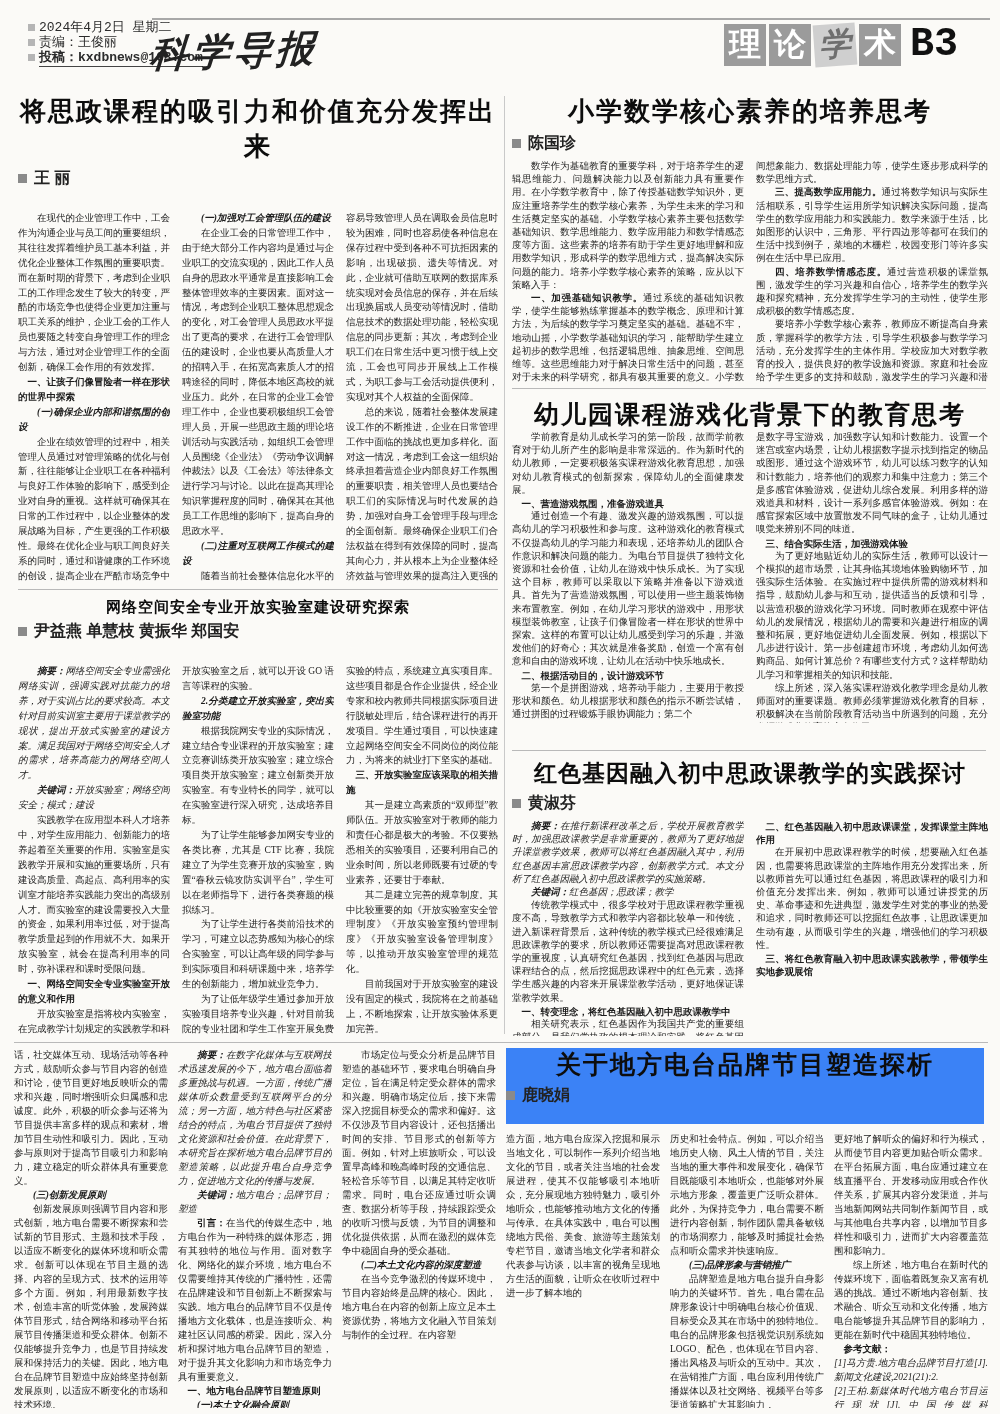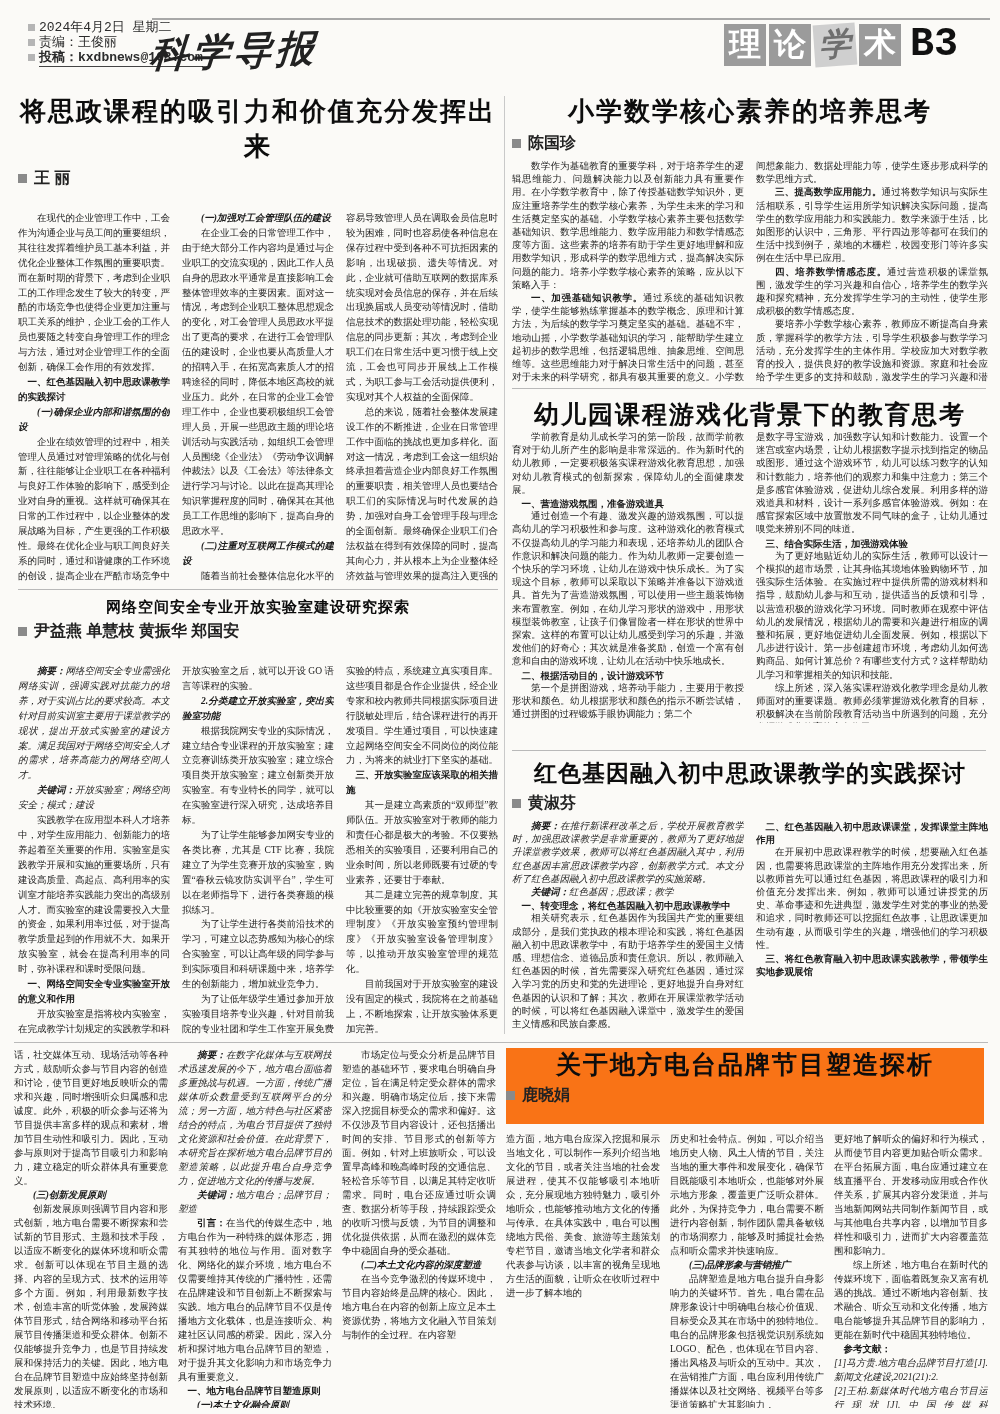--- a/index.html
+++ b/index.html
@@ -47,21 +47,21 @@
   #a0 .cols,#a3 .cols{font-size:9.5px;line-height:14.9px;margin-top:22px;}
   #a1 .cols,#a2 .cols,#a4 .cols{font-size:9.5px;line-height:13.2px;}
   #a5 .cols{font-size:9.5px;line-height:14px;}
   #a0 .art-title,#a1 .art-title{font-size:26px;}
   #a2 .art-title{font-size:25px;}
   #a3 .art-title{font-size:15px;letter-spacing:1px;}
   #a4 .art-title{font-size:23px;letter-spacing:1px;}
   #a5-head .art-title{font-size:25px;}
   
   #a5{padding:0;}
-  #a5-head{position:absolute;top:0;left:492px;right:4px;height:76px;z-index:2;background:#f97316;}
+  #a5-head{position:absolute;top:0;left:492px;right:4px;height:76px;z-index:2;background:#3b82f6;}
   #a5 .col{padding-top:0;}
   #a5 .cols .col:nth-child(n+4){padding-top:84px;}
 </style>
 </head>
 <body>
 
 <div class="hdr-rule"></div>
 
 <div class="date-block">
   <div><span class="sq"></span><span>2024年4月2日 星期二</span></div>
@@ -84,21 +84,21 @@
 <div class="hline" style="left:512px;right:14px;top:750px;"></div>
 <div class="hline" style="left:18px;width:480px;top:589px;"></div>
 <div class="hline" style="left:14px;right:12px;top:1042px;"></div>
 
 <div class="article" id="a0" style="left:18px;top:94px;width:480px;height:492px;">
   <div class="art-title">将思政课程的吸引力和价值充分发挥出来</div>
   <div class="byline"><span class="sq"></span><span>王 丽</span></div>
   <div class="cols g10" style="height:430px;">
       <div class="col">
         <p class="p">在现代的企业管理工作中，工会作为沟通企业与员工间的重要组织，其往往发挥着维护员工基本利益，并优化企业整体工作氛围的重要职责。而在新时期的背景下，考虑到企业职工的工作理念发生了较大的转变，严酷的市场竞争也使得企业更加注重与职工关系的维护，企业工会的工作人员也要随之转变自身管理工作的理念与方法，通过对企业管理工作的全面创新，确保工会作用的有效发挥。</p>
-        <p class="h">一、红色基因融入初中思政课教学的实践探讨</p>
+        <p class="h">一、让孩子们像冒险者一样在形状的世界中探索</p>
         <p class="h2">(一)确保企业内部和谐氛围的创设</p>
         <p class="p">企业在绩效管理的过程中，相关管理人员通过对管理策略的优化与创新，往往能够让企业职工在各种福利与良好工作体验的影响下，感受到企业对自身的重视。这样就可确保其在日常的工作过程中，以企业整体的发展战略为目标，产生更强的工作积极性。最终在优化企业与职工间良好关系的同时，通过和谐健康的工作环境的创设，提高企业在严酷市场竞争中的优势。</p>
         <p class="h2">(二)确保企业整体生产力的有效提高</p>
         <p class="p">在企业的发展过程中，广大职工的知识储备与工作能力作为直接影响企业整体生产力的重要因素，对其的培养已成为保障员工与管理工作优化中的重要途径之一。</p>
       </div>
       <div class="col">
         <p class="h2">(一)加强对工会管理队伍的建设</p>
         <p class="p">在企业工会的日常管理工作中，由于绝大部分工作内容均是通过与企业职工的交流实现的，因此工作人员自身的思政水平通常是直接影响工会整体管理效率的主要因素。面对这一情况，考虑到企业职工整体思想观念的变化，对工会管理人员思政水平提出了更高的要求，在进行工会管理队伍的建设时，企业也要从高质量人才的招聘入手，在拓宽高素质人才的招聘途径的同时，降低本地区高校的就业压力。此外，在日常的企业工会管理工作中，企业也要积极组织工会管理人员，开展一些思政主题的理论培训活动与实践活动，如组织工会管理人员围绕《企业法》《劳动争议调解仲裁法》以及《工会法》等法律条文进行学习与讨论。以此在提高其理论知识掌握程度的同时，确保其在其他员工工作思维的影响下，提高自身的思政水平。</p>
         <p class="h2">(二)注重对互联网工作模式的建设</p>
         <p class="p">随着当前社会整体信息化水平的不断提高，其具有的信息传输优势不仅可以确保企业工会整体工作效率的有效提高，同时也可通过线上服务平台的建设，实现对工会服务水平的提升。比如在以往的企业工会管理工作中，纸质化的会员信息管理模式</p>
@@ -127,21 +127,21 @@
       </div>
     </div>
 </div>
 
 <div class="article" id="a2" style="left:512px;top:398px;width:476px;height:348px;">
   <div class="art-title">幼儿园课程游戏化背景下的教育思考</div>
   <div class="cols g10" style="height:292px;">
       <div class="col">
         <p class="p">学前教育是幼儿成长学习的第一阶段，故而学前教育对于幼儿所产生的影响是非常深远的。作为新时代的幼儿教师，一定要积极落实课程游戏化教育思想，加强对幼儿教育模式的创新探索，保障幼儿的全面健康发展。</p>
         <p class="h">一、营造游戏氛围，准备游戏道具</p>
-        <p class="p">通过创造一个有趣、激发兴趣的游戏氛围，可以提高幼儿的学习积极性和参与度。这种游戏化的教育模式不仅提高幼儿的学习能力和表现，还培养幼儿的团队合作意识和解决问题的能力。作为幼儿教师一定要创造一个快乐的学习环境，让幼儿在游戏中快乐成长。为了实现这个目标，教师可以采取以下策略并准备以下游戏道具。首先为了营造游戏氛围，可以使用一些主题装饰物来布置教室。例如，在幼儿学习形状的游戏中，用形状模型装饰教室，让孩子们像冒险者一样在形状的世界中探索。这样的布置可以让幼儿感受到学习的乐趣，并激发他们的好奇心；其次就是准备奖励，创造一个富有创意和自由的游戏环境，让幼儿在活动中快乐地成长。</p>
+        <p class="p">通过创造一个有趣、激发兴趣的游戏氛围，可以提高幼儿的学习积极性和参与度。这种游戏化的教育模式不仅提高幼儿的学习能力和表现，还培养幼儿的团队合作意识和解决问题的能力。为电台节目提供了独特文化资源和社会价值，让幼儿在游戏中快乐成长。为了实现这个目标，教师可以采取以下策略并准备以下游戏道具。首先为了营造游戏氛围，可以使用一些主题装饰物来布置教室。例如，在幼儿学习形状的游戏中，用形状模型装饰教室，让孩子们像冒险者一样在形状的世界中探索。这样的布置可以让幼儿感受到学习的乐趣，并激发他们的好奇心；其次就是准备奖励，创造一个富有创意和自由的游戏环境，让幼儿在活动中快乐地成长。</p>
         <p class="h">二、根据活动目的，设计游戏环节</p>
         <p class="p">第一个是拼图游戏，培养动手能力，主要用于教授形状和颜色。幼儿根据形状和颜色的指示不断尝试错，通过拼图的过程锻炼手眼协调能力；第二个</p>
       </div>
       <div class="col">
         <p class="cont">是数字寻宝游戏，加强数字认知和计数能力。设置一个迷宫或室内场景，让幼儿根据数字提示找到指定的物品或图形。通过这个游戏环节，幼儿可以练习数字的认知和计数能力，培养他们的观察力和集中注意力；第三个是多感官体验游戏，促进幼儿综合发展。利用多样的游戏道具和材料，设计一系列多感官体验游戏。例如：在感官探索区域中放置散发不同气味的盒子，让幼儿通过嗅觉来辨别不同的味道。</p>
         <p class="h">三、结合实际生活，加强游戏体验</p>
         <p class="p">为了更好地贴近幼儿的实际生活，教师可以设计一个模拟的超市场景，让其身临其境地体验购物环节，加强实际生活体验。在实施过程中提供所需的游戏材料和指导，鼓励幼儿参与和互动，提供适当的反馈和引导，以营造积极的游戏化学习环境。同时教师在观察中评估幼儿的发展情况，根据幼儿的需要和兴趣进行相应的调整和拓展，更好地促进幼儿全面发展。例如，根据以下几步进行设计。第一步创建超市环境，考虑幼儿如何选购商品、如何计算总价？有哪些支付方式？这样帮助幼儿学习和掌握相关的知识和技能。</p>
         <p class="p">综上所述，深入落实课程游戏化教学理念是幼儿教师面对的重要课题。教师必须掌握游戏化教育的目标，积极解决在当前阶段教育活动当中所遇到的问题，充分发挥游戏化教育的应有作用。</p>
       </div>
     </div>
@@ -177,20 +177,21 @@
     </div>
 </div>
 
 <div class="article" id="a4" style="left:512px;top:758px;width:476px;height:278px;">
   <div class="art-title">红色基因融入初中思政课教学的实践探讨</div>
   <div class="byline"><span class="sq"></span><span>黄淑芬</span></div>
   <div class="cols g10" style="height:218px;">
       <div class="col">
         <p class="i"><b>摘要：</b>在推行新课程改革之后，学校开展教育教学时，加强思政课教学是非常重要的，教师为了更好地提升课堂教学效果，教师可以将红色基因融入其中，利用红色基因丰富思政课教学内容，创新教学方式。本文分析了红色基因融入初中思政课教学的实施策略。</p>
         <p class="i"><b>关键词：</b>红色基因；思政课；教学</p>
+        <p class="p">传统教学模式中，很多学校对于思政课程教学重视度不高，导致教学方式和教学内容都比较单一和传统，进入新课程背景后，这种传统的教学模式已经很难满足思政课教学的要求，所以教师还需要提高对思政课程教学的重视度，认真研究红色基因，找到红色基因与思政课程结合的点，然后挖掘思政课程中的红色元素，选择学生感兴趣的内容来开展课堂教学活动，更好地保证课堂教学效果。</p>
         <p class="h">一、转变理念，将红色基因融入初中思政课教学中</p>
         <p class="p">相关研究表示，红色基因作为我国共产党的重要组成部分，是我们党执政的根本理论和实践，将红色基因融入初中思政课教学中，有助于培养学生的爱国主义情感、理想信念、道德品质和责任意识。所以，教师融入红色基因的时候，首先需要深入研究红色基因，通过深入学习党的历史和党的先进理论，更好地提升自身对红色基因的认识和了解；其次，教师在开展课堂教学活动的时候，可以将红色基因融入课堂中，激发学生的爱国主义情感和民族自豪感。</p>
       </div>
       <div class="col">
         <p class="h">二、红色基因融入初中思政课课堂，发挥课堂主阵地作用</p>
         <p class="p">在开展初中思政课程教学的时候，想要融入红色基因，也需要将思政课堂的主阵地作用充分发挥出来，所以教师首先可以通过红色基因，将思政课程的吸引力和价值充分发挥出来。例如，教师可以通过讲授党的历史、革命事迹和先进典型，激发学生对党的事业的热爱和追求，同时教师还可以挖掘红色故事，让思政课更加生动有趣，从而吸引学生的兴趣，增强他们的学习积极性。</p>
         <p class="h">三、将红色教育融入初中思政课实践教学，带领学生实地参观展馆</p>
       </div>
     </div>
 </div>

